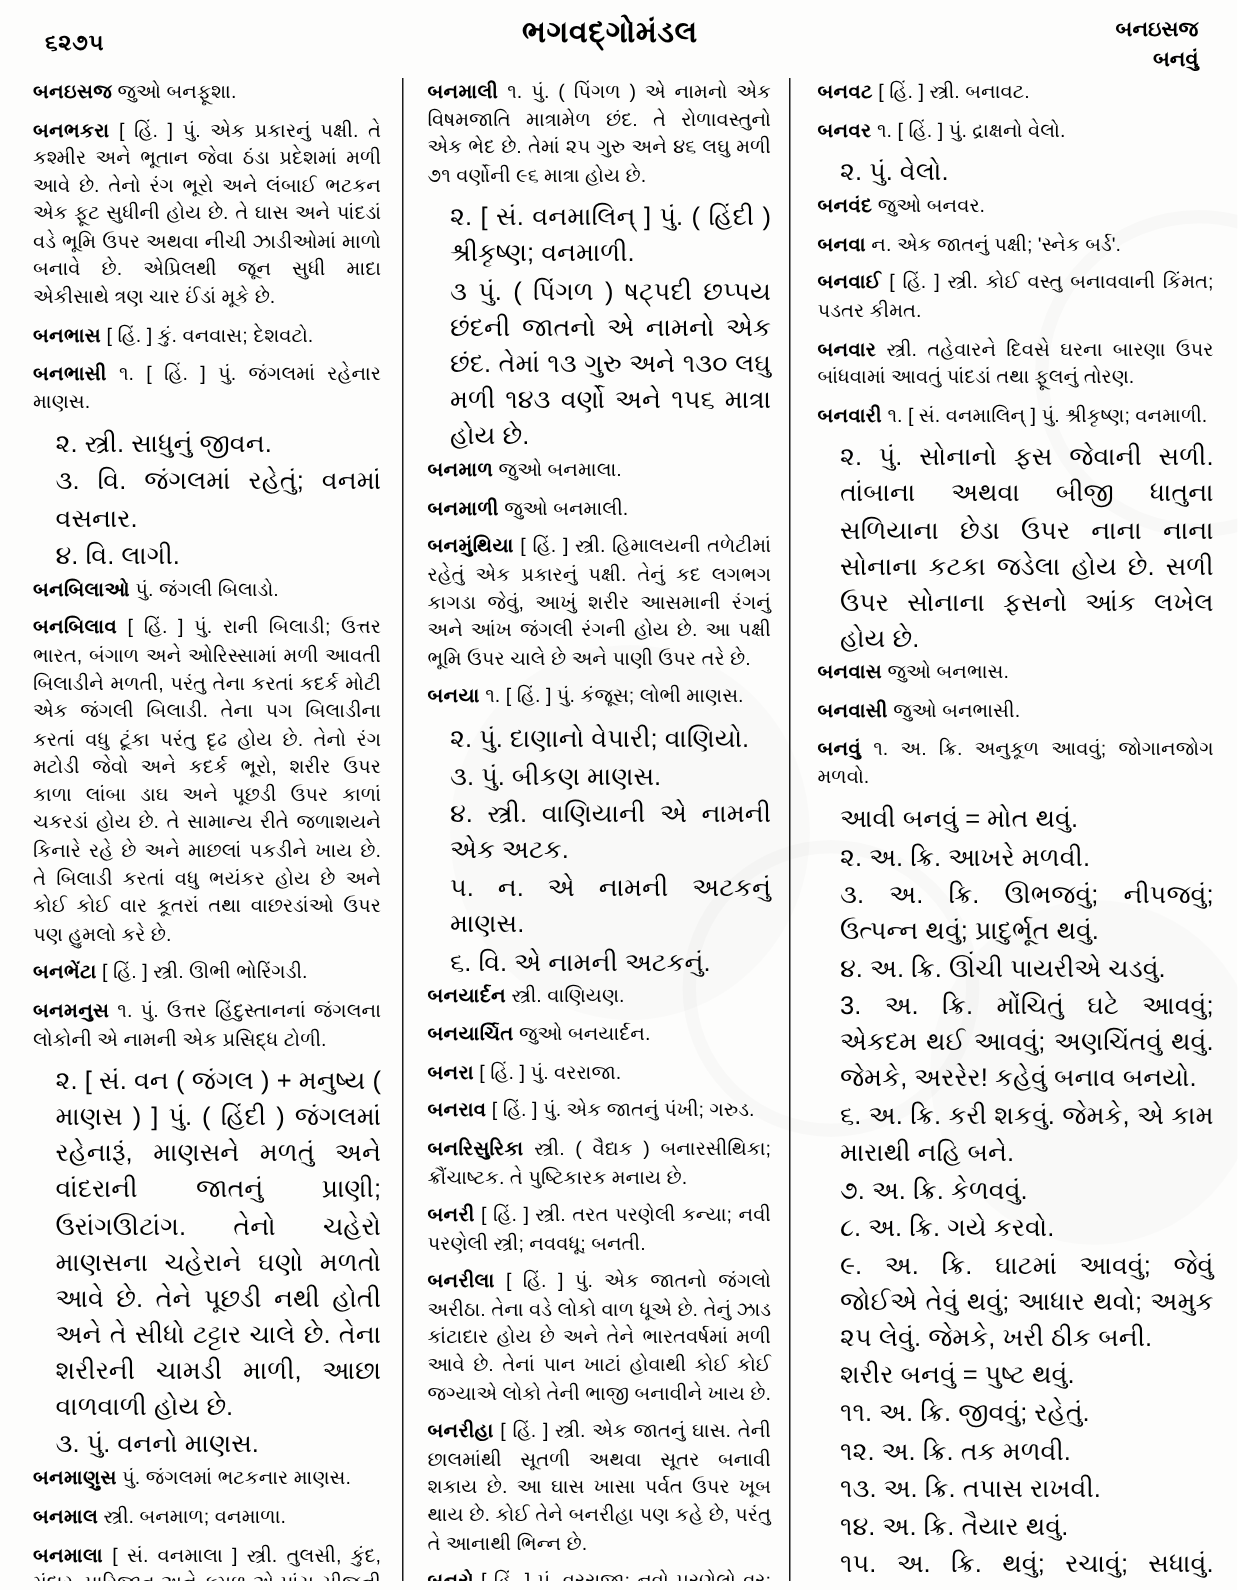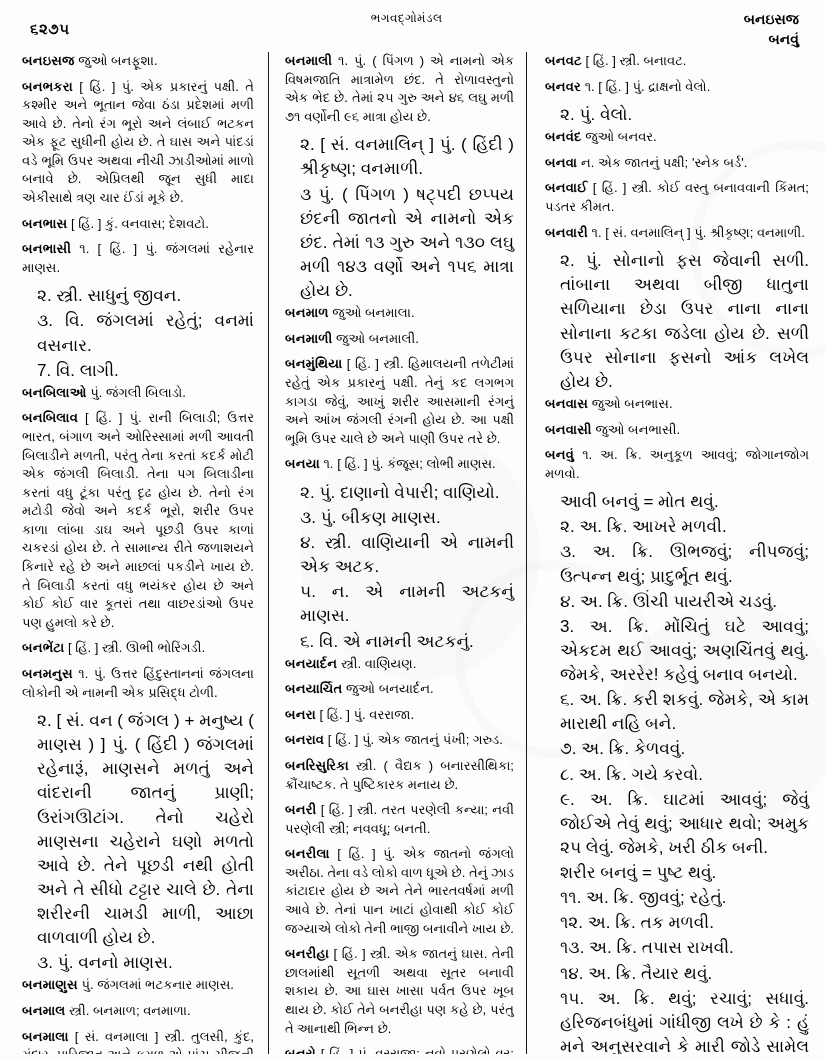--- a/index.html
+++ b/index.html
@@ -52,22 +52,22 @@
     padding: 0 26px 0 30px;
     box-sizing: border-box;
   }
   .folio {
     font-size: 15px;
     font-weight: bold;
     letter-spacing: 0.5px;
     padding-top: 12px;
   }
   .head-center {
-    font-size: 12px;
-    font-weight: normal;
+    font-size: 20px;
+    font-weight: bold;
     letter-spacing: 0.4px;
     padding-top: 3px;
   }
   .head-right {
     text-align: right;
     font-size: 14px;
     font-weight: bold;
     line-height: 1.45;
     padding-top: 1px;
   }
@@ -134,21 +134,21 @@
   </div>
 
   <div class="columns">
     <div class="col col-1">
         <div class="entry"><span class="hw">બનઇસજ</span><span class="body"> જુઓ બનફૂશા.</span></div>
         <div class="entry"><span class="hw">બનભકરા</span><span class="body"> [ હિં. ] પું. એક પ્રકારનું પક્ષી. તે કશ્મીર અને ભૂતાન જેવા ઠંડા પ્રદેશમાં મળી આવે છે. તેનો રંગ ભૂરો અને લંબાઈ ભટકન એક ફૂટ સુધીની હોય છે. તે ઘાસ અને પાંદડાં વડે ભૂમિ ઉપર અથવા નીચી ઝાડીઓમાં માળો બનાવે છે. એપ્રિલથી જૂન સુધી માદા એકીસાથે ત્રણ ચાર ઈંડાં મૂકે છે.</span></div>
         <div class="entry"><span class="hw">બનભાસ</span><span class="body"> [ હિં. ] કું. વનવાસ; દેશવટો.</span></div>
         <div class="entry"><span class="hw">બનભાસી</span><span class="body"> ૧. [ હિં. ] પું. જંગલમાં રહેનાર માણસ.</span></div>
         <div class="sense">૨. સ્ત્રી. સાધુનું જીવન.</div>
         <div class="sense">૩. વિ. જંગલમાં રહેતું; વનમાં વસનાર.</div>
-        <div class="sense">7. વિ. લાગી.</div>
+        <div class="sense">૪. વિ. લાગી.</div>
         <div class="entry"><span class="hw">બનબિલાઓ</span><span class="body"> પું. જંગલી બિલાડો.</span></div>
         <div class="entry"><span class="hw">બનબિલાવ</span><span class="body"> [ હિં. ] પું. રાની બિલાડી; ઉત્તર ભારત, બંગાળ અને ઓરિસ્સામાં મળી આવતી બિલાડીને મળતી, પરંતુ તેના કરતાં કદર્ક મોટી એક જંગલી બિલાડી. તેના પગ બિલાડીના કરતાં વધુ ટૂંકા પરંતુ દૃઢ હોય છે. તેનો રંગ મટોડી જેવો અને કદર્ક ભૂરો, શરીર ઉપર કાળા લાંબા ડાઘ અને પૂછડી ઉપર કાળાં ચકરડાં હોય છે. તે સામાન્ય રીતે જળાશયને કિનારે રહે છે અને માછલાં પકડીને ખાય છે. તે બિલાડી કરતાં વધુ ભયંકર હોય છે અને કોઈ કોઈ વાર કૂતરાં તથા વાછરડાંઓ ઉપર પણ હુમલો કરે છે.</span></div>
         <div class="entry"><span class="hw">બનભેંટા</span><span class="body"> [ હિં. ] સ્ત્રી. ઊભી ભોરિંગડી.</span></div>
         <div class="entry"><span class="hw">બનમનુસ</span><span class="body"> ૧. પું. ઉત્તર હિંદુસ્તાનનાં જંગલના લોકોની એ નામની એક પ્રસિદ્ધ ટોળી.</span></div>
         <div class="sense">૨. [ સં. વન ( જંગલ ) + મનુષ્ય ( માણસ ) ] પું. ( હિંદી ) જંગલમાં રહેનારૂં, માણસને મળતું અને વાંદરાની જાતનું પ્રાણી; ઉરાંગઊટાંગ. તેનો ચહેરો માણસના ચહેરાને ઘણો મળતો આવે છે. તેને પૂછડી નથી હોતી અને તે સીધો ટટ્ટાર ચાલે છે. તેના શરીરની ચામડી માળી, આછા વાળવાળી હોય છે.</div>
         <div class="sense">૩. પું. વનનો માણસ.</div>
         <div class="entry"><span class="hw">બનમાણુસ</span><span class="body"> પું. જંગલમાં ભટકનાર માણસ.</span></div>
         <div class="entry"><span class="hw">બનમાલ</span><span class="body"> સ્ત્રી. બનમાળ; વનમાળા.</span></div>
         <div class="entry"><span class="hw">બનમાલા</span><span class="body"> [ સં. વનમાલા ] સ્ત્રી. તુલસી, કુંદ, મંદાર, પારિજાત અને કમળ એ પાંચ ચીજની બનેલી માળા. પ્રાચીન સાહિત્યમાં વિષ્ણુ, કૃષ્ણ, રામ વગેરેના સંબંધમાં એવી માળાનું વર્ણન બહુ આવે છે. આવી માળા ગળાથી પગ સુધી પહોંચે એવી લાંબી હોય છે.</span></div>
       </div>
@@ -176,20 +176,21 @@
         <div class="entry"><span class="hw">બનરો</span><span class="body"> [ હિં. ] પું. વરરાજા; નવો પરણેલો વર; બનડો.</span></div>
         <div class="entry"><span class="hw">બનલાગ</span><span class="body"> [ હિં. ] પું. જંગલવિંગ.</span></div>
       </div>
     <div class="col col-3">
         <div class="entry"><span class="hw">બનવટ</span><span class="body"> [ હિં. ] સ્ત્રી. બનાવટ.</span></div>
         <div class="entry"><span class="hw">બનવર</span><span class="body"> ૧. [ હિં. ] પું. દ્રાક્ષનો વેલો.</span></div>
         <div class="sense">૨. પું. વેલો.</div>
         <div class="entry"><span class="hw">બનવંદ</span><span class="body"> જુઓ બનવર.</span></div>
         <div class="entry"><span class="hw">બનવા</span><span class="body"> ન. એક જાતનું પક્ષી; 'સ્નેક બર્ડ'.</span></div>
         <div class="entry"><span class="hw">બનવાઈ</span><span class="body"> [ હિં. ] સ્ત્રી. કોઈ વસ્તુ બનાવવાની કિંમત; પડતર કીમત.</span></div>
+        <div class="entry"><span class="hw">બનવાર</span><span class="body"> સ્ત્રી. તહેવારને દિવસે ઘરના બારણા ઉપર બાંધવામાં આવતું પાંદડાં તથા ફૂલનું તોરણ.</span></div>
         <div class="entry"><span class="hw">બનવારી</span><span class="body"> ૧. [ સં. વનમાલિન્ ] પું. શ્રીકૃષ્ણ; વનમાળી.</span></div>
         <div class="sense">૨. પું. સોનાનો ફસ જેવાની સળી. તાંબાના અથવા બીજી ધાતુના સળિયાના છેડા ઉપર નાના નાના સોનાના કટકા જડેલા હોય છે. સળી ઉપર સોનાના ફસનો આંક લખેલ હોય છે.</div>
         <div class="entry"><span class="hw">બનવાસ</span><span class="body"> જુઓ બનભાસ.</span></div>
         <div class="entry"><span class="hw">બનવાસી</span><span class="body"> જુઓ બનભાસી.</span></div>
         <div class="entry"><span class="hw">બનવું</span><span class="body"> ૧. અ. ક્રિ. અનુકૂળ આવવું; જોગાનજોગ મળવો.</span></div>
         <div class="sense">આવી બનવું = મોત થવું.</div>
         <div class="sense">૨. અ. ક્રિ. આખરે મળવી.</div>
         <div class="sense">૩. અ. ક્રિ. ઊભજવું; નીપજવું; ઉત્પન્ન થવું; પ્રાદુર્ભૂત થવું.</div>
         <div class="sense">૪. અ. ક્રિ. ઊંચી પાયરીએ ચડવું.</div>
         <div class="sense">3. અ. ક્રિ. મોંચિતું ઘટે આવવું; એકદમ થઈ આવવું; અણચિંતવું થવું. જેમકે, અરરેર! કહેવું બનાવ બનયો.</div>

